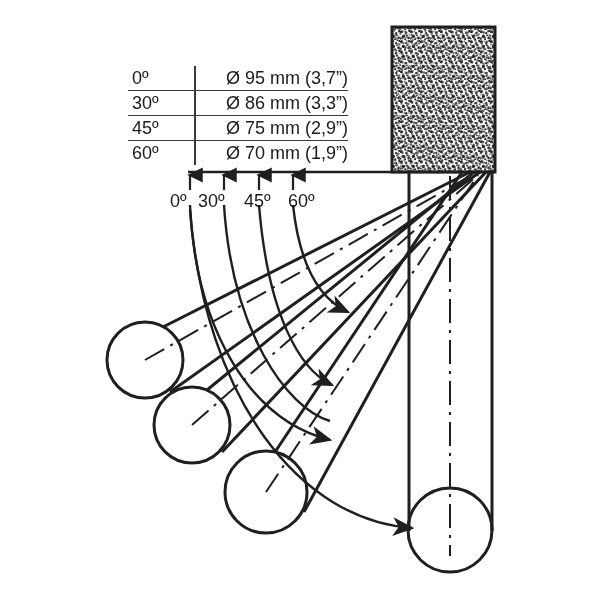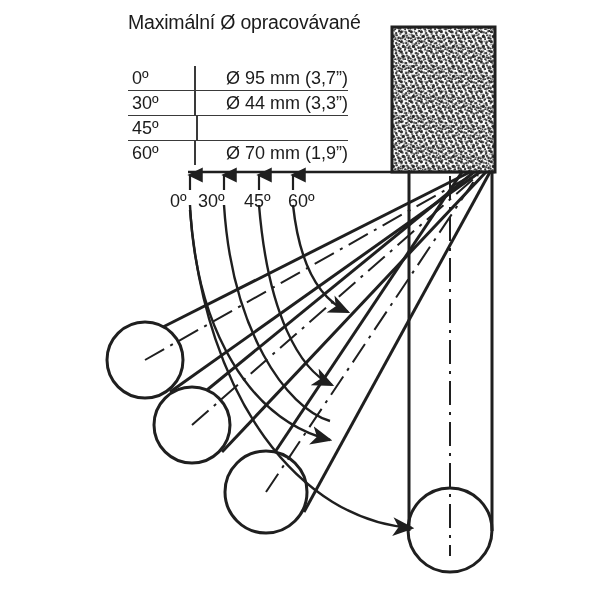--- a/index.html
+++ b/index.html
@@ -163,37 +163,37 @@
       <path d="M 190 205 C 196 330, 250 420, 330 440" marker-end="url(#arrowHead)"></path>
       <path d="M 224 205 C 232 330, 286 408, 330 421"></path>
       <path d="M 259 205 C 268 315, 300 370, 332 385" marker-end="url(#arrowHead)"></path>
       <path d="M 293 205 C 300 270, 322 300, 348 312" marker-end="url(#arrowHead)"></path>
       <path d="M 190 210 C 205 400, 300 520, 412 528" marker-end="url(#arrowHead)"></path>
     </g>
 
   </svg>
 
   <div class="title-block">
-    <span class="title-line">Maximální Ø opracovávané</span>
   </div>
 
   <div class="spec-table">
     <div class="spec-row">
       <span class="spec-angle">0º</span>
       <span class="spec-sep"></span>
       <span class="spec-value">Ø 95 mm (3,7”)</span>
     </div>
     <div class="spec-row">
       <span class="spec-angle">30º</span>
       <span class="spec-sep"></span>
-      <span class="spec-value">Ø 44 mm (3,3”)</span>
+      <span class="spec-value">Ø 86 mm (3,3”)</span>
     </div>
     <div class="spec-row">
       <span class="spec-angle">45º</span>
       <span class="spec-sep"></span>
+      <span class="spec-value">Ø 75 mm (2,9”)</span>
     </div>
     <div class="spec-row">
       <span class="spec-angle">60º</span>
       <span class="spec-sep"></span>
       <span class="spec-value">Ø 70 mm (1,9”)</span>
     </div>
   </div>
 
   <div class="angle-ticks">
     <span class="angle-tick-label" style="left:0px;top:0px;">0º</span>

